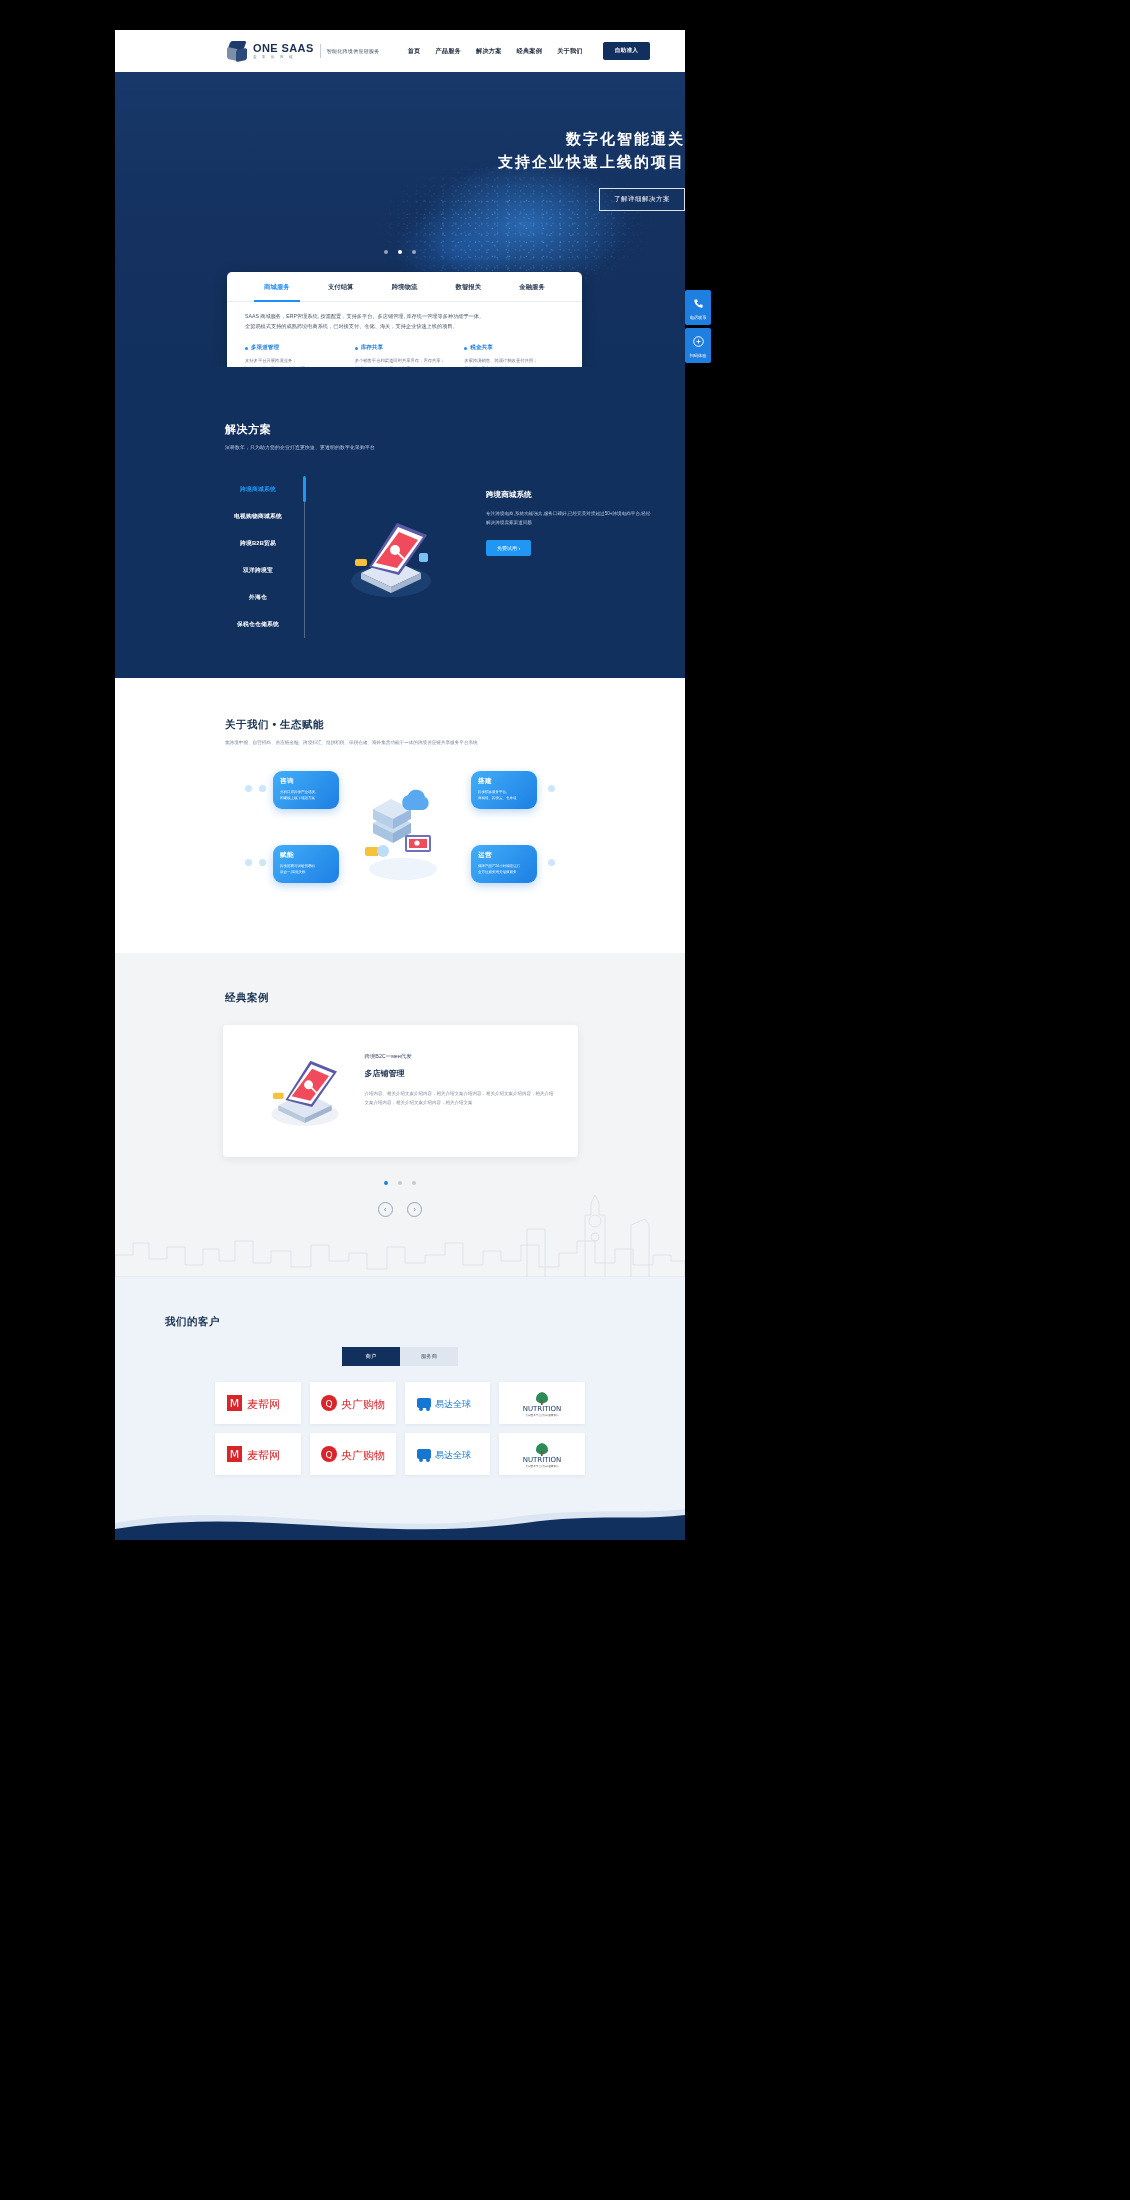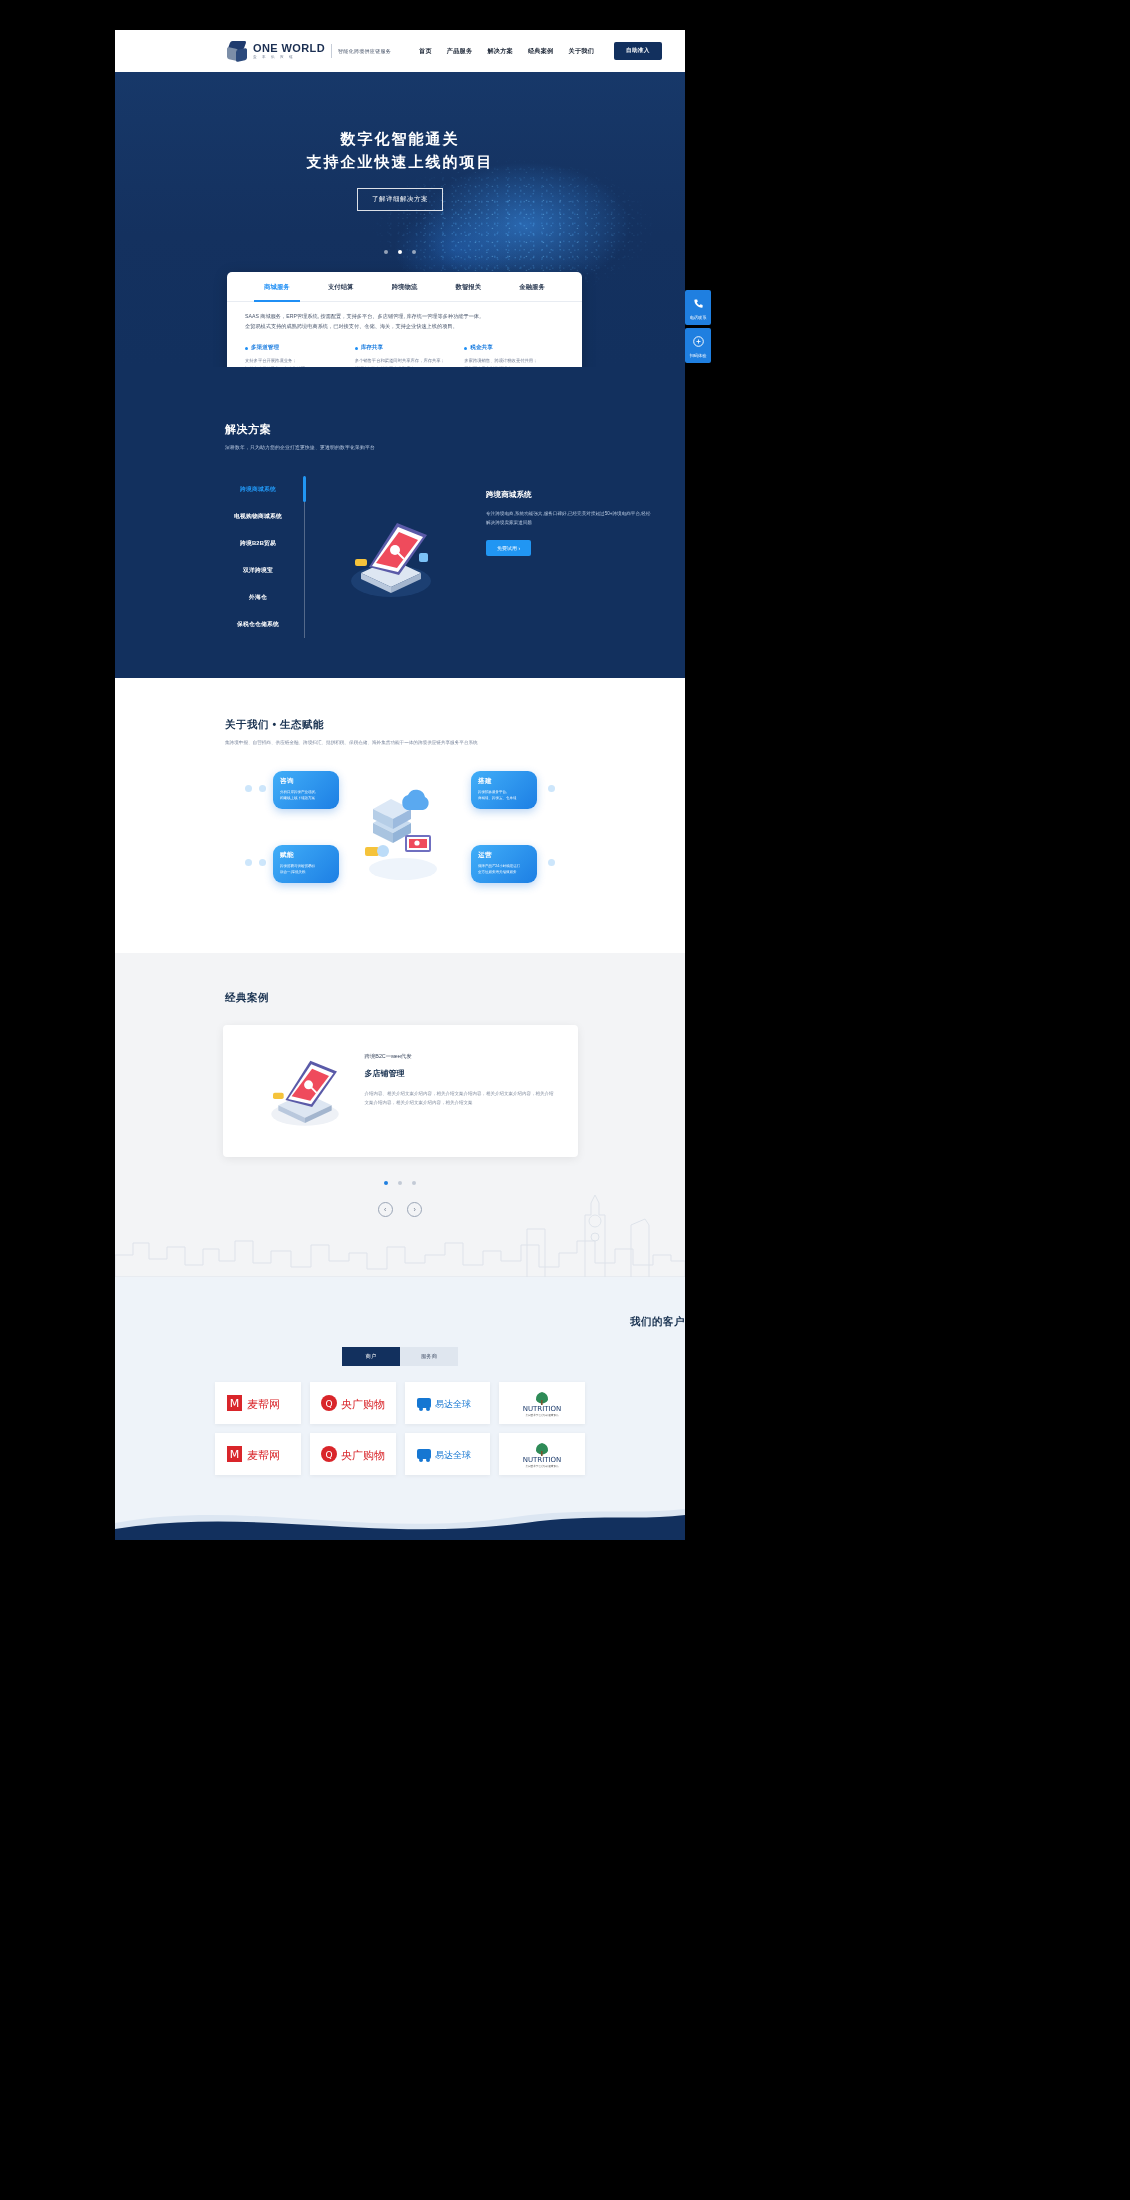--- a/index.html
+++ b/index.html
@@ -37,21 +37,21 @@
     background-image:
       radial-gradient(circle at 63% 46%, #59b6ff 0.6px, transparent 0.7px),
       radial-gradient(circle at 70% 56%, #7fd0ff 0.6px, transparent 0.7px),
       radial-gradient(circle at 78% 50%, #4aa6f5 0.6px, transparent 0.7px),
       radial-gradient(circle at 56% 62%, #6ec2ff 0.5px, transparent 0.6px),
       radial-gradient(circle at 83% 60%, #63bcff 0.5px, transparent 0.6px);
     background-size:13px 11px, 17px 14px, 11px 9px, 21px 17px, 9px 8px;
     background-position:55% 40%, 60% 48%, 65% 45%, 58% 55%, 70% 52%;
     mask-image:radial-gradient(ellipse 190px 95px at 70% 53%, #000 30%, transparent 75%);
     -webkit-mask-image:radial-gradient(ellipse 190px 95px at 70% 53%, #000 30%, transparent 75%); }
-  .hero-inner { position:relative; text-align:center; padding-top:55px; }
+  .hero-inner { position:relative; text-align:right; padding-top:55px; }
   .hero h1 { color:#fff; font-size:15px; font-weight:bold; letter-spacing:2px; line-height:1.55; }
   .hero-btn { display:inline-block; margin-top:14px; border:1px solid rgba(255,255,255,.85); color:#fff; font-size:6.5px; padding:6px 14px; letter-spacing:.5px; }
   .hero-pag { position:absolute; left:0; right:0; top:168px; text-align:center; }
   .hero-pag i { display:inline-block; width:4px; height:4px; border-radius:50%; background:#fff; margin:0 3px; opacity:.55; }
   .hero-pag i.on { opacity:1; }
 
   
   .card { position:absolute; left:112px; top:200px; width:355px; height:140px; background:#fff; border-radius:5px; box-shadow:0 3px 14px rgba(0,0,0,.22); z-index:5; }
   .card-tabs { display:flex; border-bottom:1px solid #e8ecf2; padding:0 18px; }
   .card-tab { flex:1; text-align:center; font-size:6.4px; color:#2b3a52; font-weight:bold; padding:11px 0 9px; position:relative; }
@@ -106,21 +106,21 @@
   .case-info p { font-size:4.5px; color:#7b8699; line-height:2.1; margin-top:10px; }
   .case-pag { text-align:center; margin-top:14px; position:relative; z-index:2; }
   .case-pag i { display:inline-block; width:4px; height:4px; border-radius:50%; background:#c3cad6; margin:0 3px; }
   .case-pag i.on { background:#1f7fe0; }
   .case-nav { text-align:center; margin-top:9px; position:relative; z-index:2; }
   .case-nav span { display:inline-block; width:15px; height:15px; border:1px solid #9aa5b6; border-radius:50%; color:#6d798c; font-size:7px; line-height:13px; margin:0 5px; }
   .skyline { position:absolute; left:0; right:0; bottom:0; height:92px; opacity:.5; }
 
   
   .clients { background:#eef3f9; padding:38px 0 0; position:relative; overflow:hidden; }
-  .clients h2 { font-size:10.5px; color:#17304f; font-weight:bold; margin-left:50px; letter-spacing:.5px;text-align:right; }
+  .clients h2 { font-size:10.5px; color:#17304f; font-weight:bold; margin-left:50px; letter-spacing:.5px; }
   .cl-tabs { display:flex; justify-content:center; margin-top:18px; }
   .cl-tab { width:58px; text-align:center; font-size:5.4px; padding:6px 0; background:#dfe6ef; color:#46536b; }
   .cl-tab.on { background:#12305e; color:#fff; }
   .cl-grid { width:370px; margin:16px auto 0; display:grid; grid-template-columns:repeat(4,1fr); gap:9px; }
   .cl-cell { background:#fff; height:42px; display:flex; align-items:center; justify-content:center; box-shadow:0 1px 4px rgba(0,0,0,.06); }
   .wave { position:relative; height:46px; margin-top:22px; }
   .wave svg { display:block; width:100%; height:100%; }
 </style>
 </head>
 <body>
@@ -128,21 +128,21 @@
 <div class="page">
 
   <div class="hdr">
     <div class="logo-wrap">
       <div class="logo-mark">
         <div class="p1"></div>
           <div class="p2"></div>
           <div class="p3"></div>
       </div>
       <div class="logo-txt">
-        <div class="logo-name">ONE WORLD</div>
+        <div class="logo-name">ONE SAAS</div>
         <div class="logo-sub">壹 丰 供 应 链</div>
       </div>
     </div>
     <div class="logo-div"></div>
     <div class="logo-slogan">智能化跨境供应链服务</div>
     <div class="nav">
       <a>首页</a>
       <a>产品服务</a>
       <a>解决方案</a>
       <a>经典案例</a>

